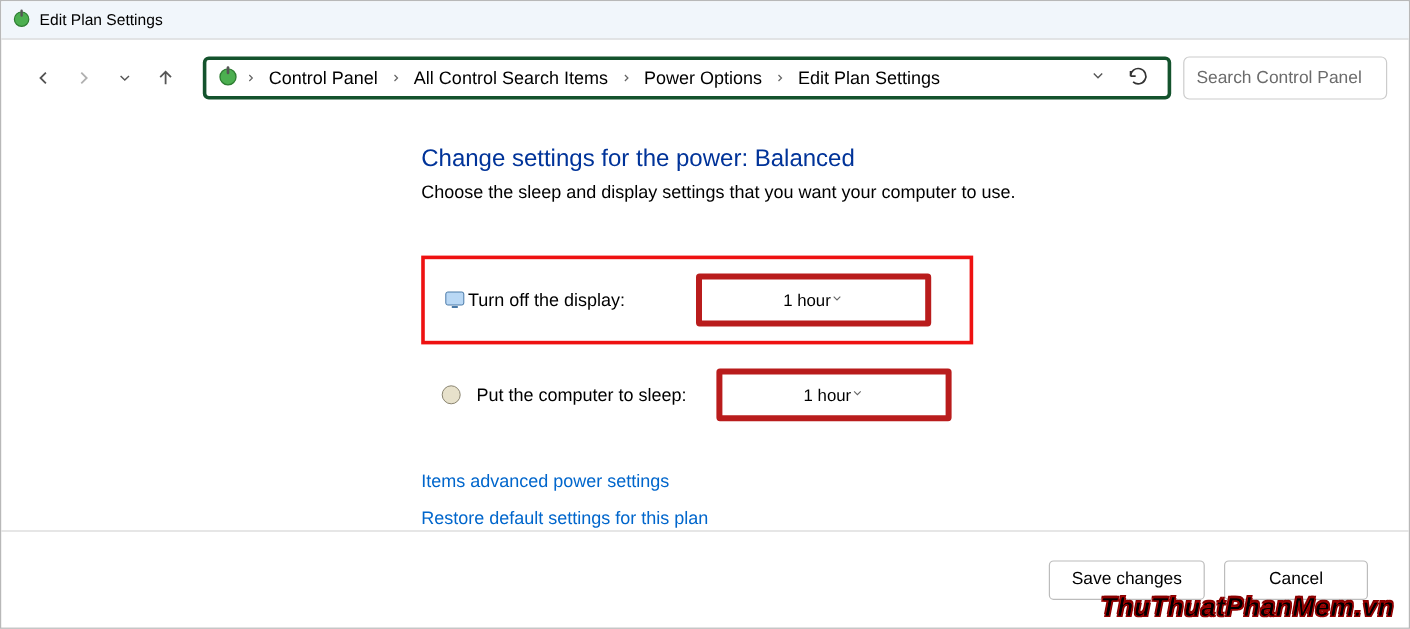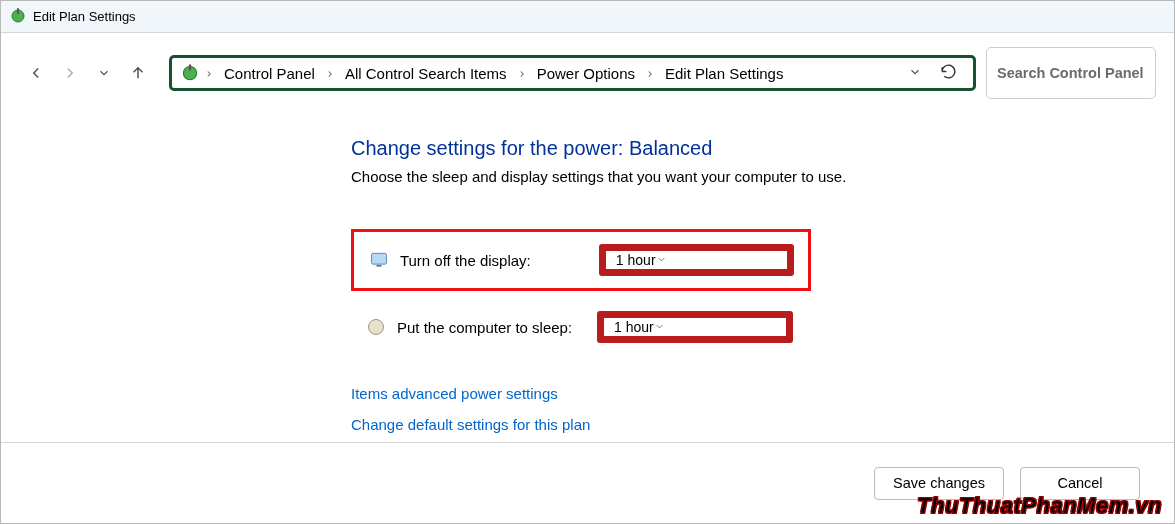--- a/index.html
+++ b/index.html
@@ -51,30 +51,29 @@
     gap: 2px;
     font-size: 15px;
   }
   .bc-item { padding: 0 6px; color: #000; white-space: nowrap; }
   .bc-chevron { color: #777; padding: 0 2px; }
   .bc-spacer { flex: 1; }
   .bc-dropdown { padding: 0 8px; color: #555; }
   .bc-refresh { padding: 0 8px; color: #333; }
   .search-bar {
     width: 170px;
-    height: 52px;
+    height: 36px;
     border: 1px solid #ccc;
     border-radius: 5px;
     margin-left: 10px;
     display: flex;
     align-items: center;
     padding: 0 10px;
     color: #6b6b6b;
     font-size: 14.5px;
-    font-weight: bold;
   }
   .main {
     padding: 26px 0 0 350px;
   }
   .page-heading {
     font-size: 20px;
     color: #003399;
     margin: 0 0 8px 0;
     font-weight: 400;
   }
@@ -93,26 +92,26 @@
   .highlight-box {
     border: 3px solid #e11;
     padding: 12px 14px;
     width: 460px;
     margin-bottom: 12px;
   }
   .setting-icon { width: 22px; height: 22px; display:flex; align-items:center; justify-content:center; }
   .setting-label { font-size: 15px; width: 190px; }
   .select {
     width: 196px;
-    height: 32px;
-    border: 7px solid #b91c1c;
+    height: 44px;
+    border: 5px solid #b91c1c;
     border-radius: 3px;
     display: flex;
     align-items: center;
-    justify-content: flex-start;
+    justify-content: center;
     padding: 0 10px;
     font-size: 14px;
     background: #fff;
   }
   .select .chev { color: #666; font-size: 11px; }
   .links { margin-top: 34px; }
   .link {
     color: #0066cc;
     font-size: 15px;
     margin-bottom: 14px;
@@ -240,21 +239,21 @@
   <div class="search-bar">
     <span>Search Control Panel</span>
   </div>
 </div>
 
 <div class="main">
   <h1 class="page-heading">Change settings for the power: Balanced</h1>
   <p class="page-sub">Choose the sleep and display settings that you want your computer to use.</p>
 
   <div class="highlight-box">
-    <div style="display:flex;align-items:center;gap:10px;">
+    <div style="display:flex;align-items:center;">
       <span class="setting-icon">
         <svg width="20" height="20" viewBox="0 0 24 24">
           <rect x="3" y="4" width="18" height="13" rx="2" fill="#b9d8f5" stroke="#4a7aa8" stroke-width="1"></rect>
           <rect x="9" y="18" width="6" height="2" fill="#4a7aa8"></rect>
         </svg>
       </span>
       <span class="setting-label">Turn off the display:</span>
       <div class="select">
         <span>1 hour</span>
         <span class="chev">
@@ -279,21 +278,21 @@
       <span class="chev">
         <svg width="11" height="11" viewBox="0 0 24 24" fill="none" stroke="#666" stroke-width="2">
             <path d="M6 9l6 6 6-6"></path>
           </svg>
       </span>
     </div>
   </div>
 
   <div class="links">
     <a class="link">Items advanced power settings</a>
-    <a class="link">Change default settings for this plan</a>
+    <a class="link">Restore default settings for this plan</a>
   </div>
 </div>
 
 <div class="footer">
   <div class="btn">Save changes</div>
   <div class="btn">Cancel</div>
 </div>
 
 <div class="watermark">ThuThuatPhanMem.vn</div>
 

